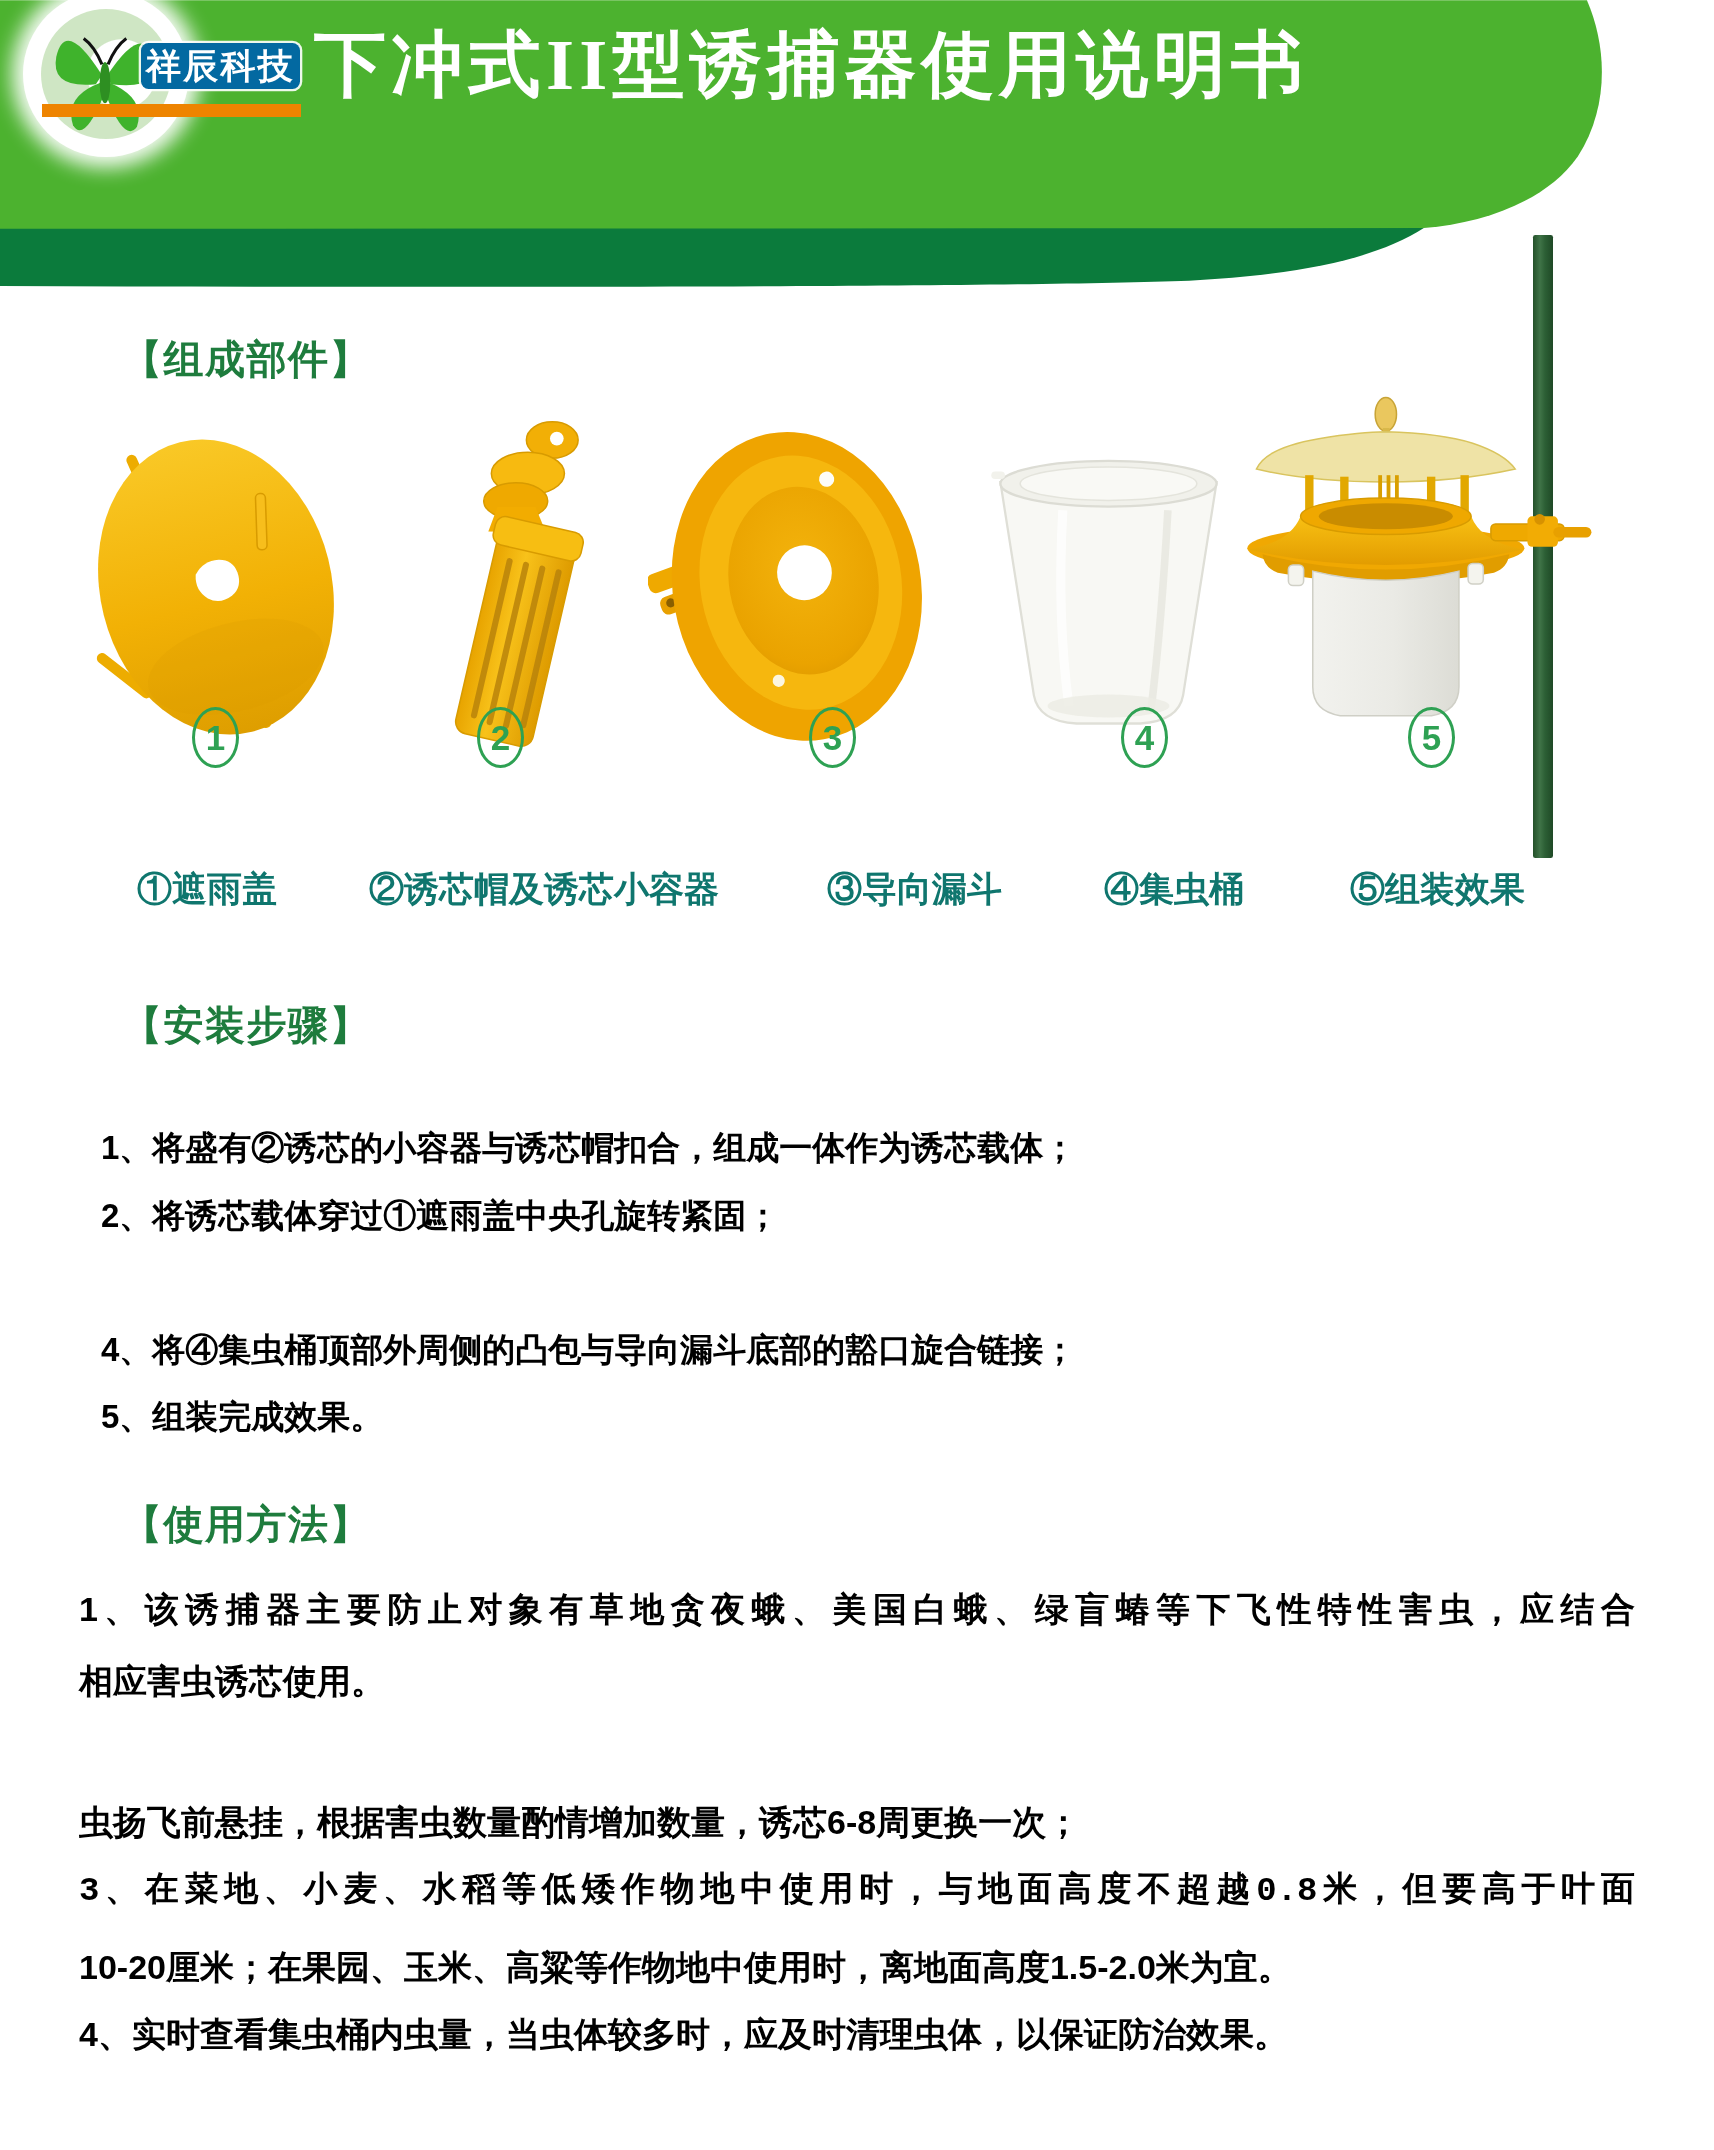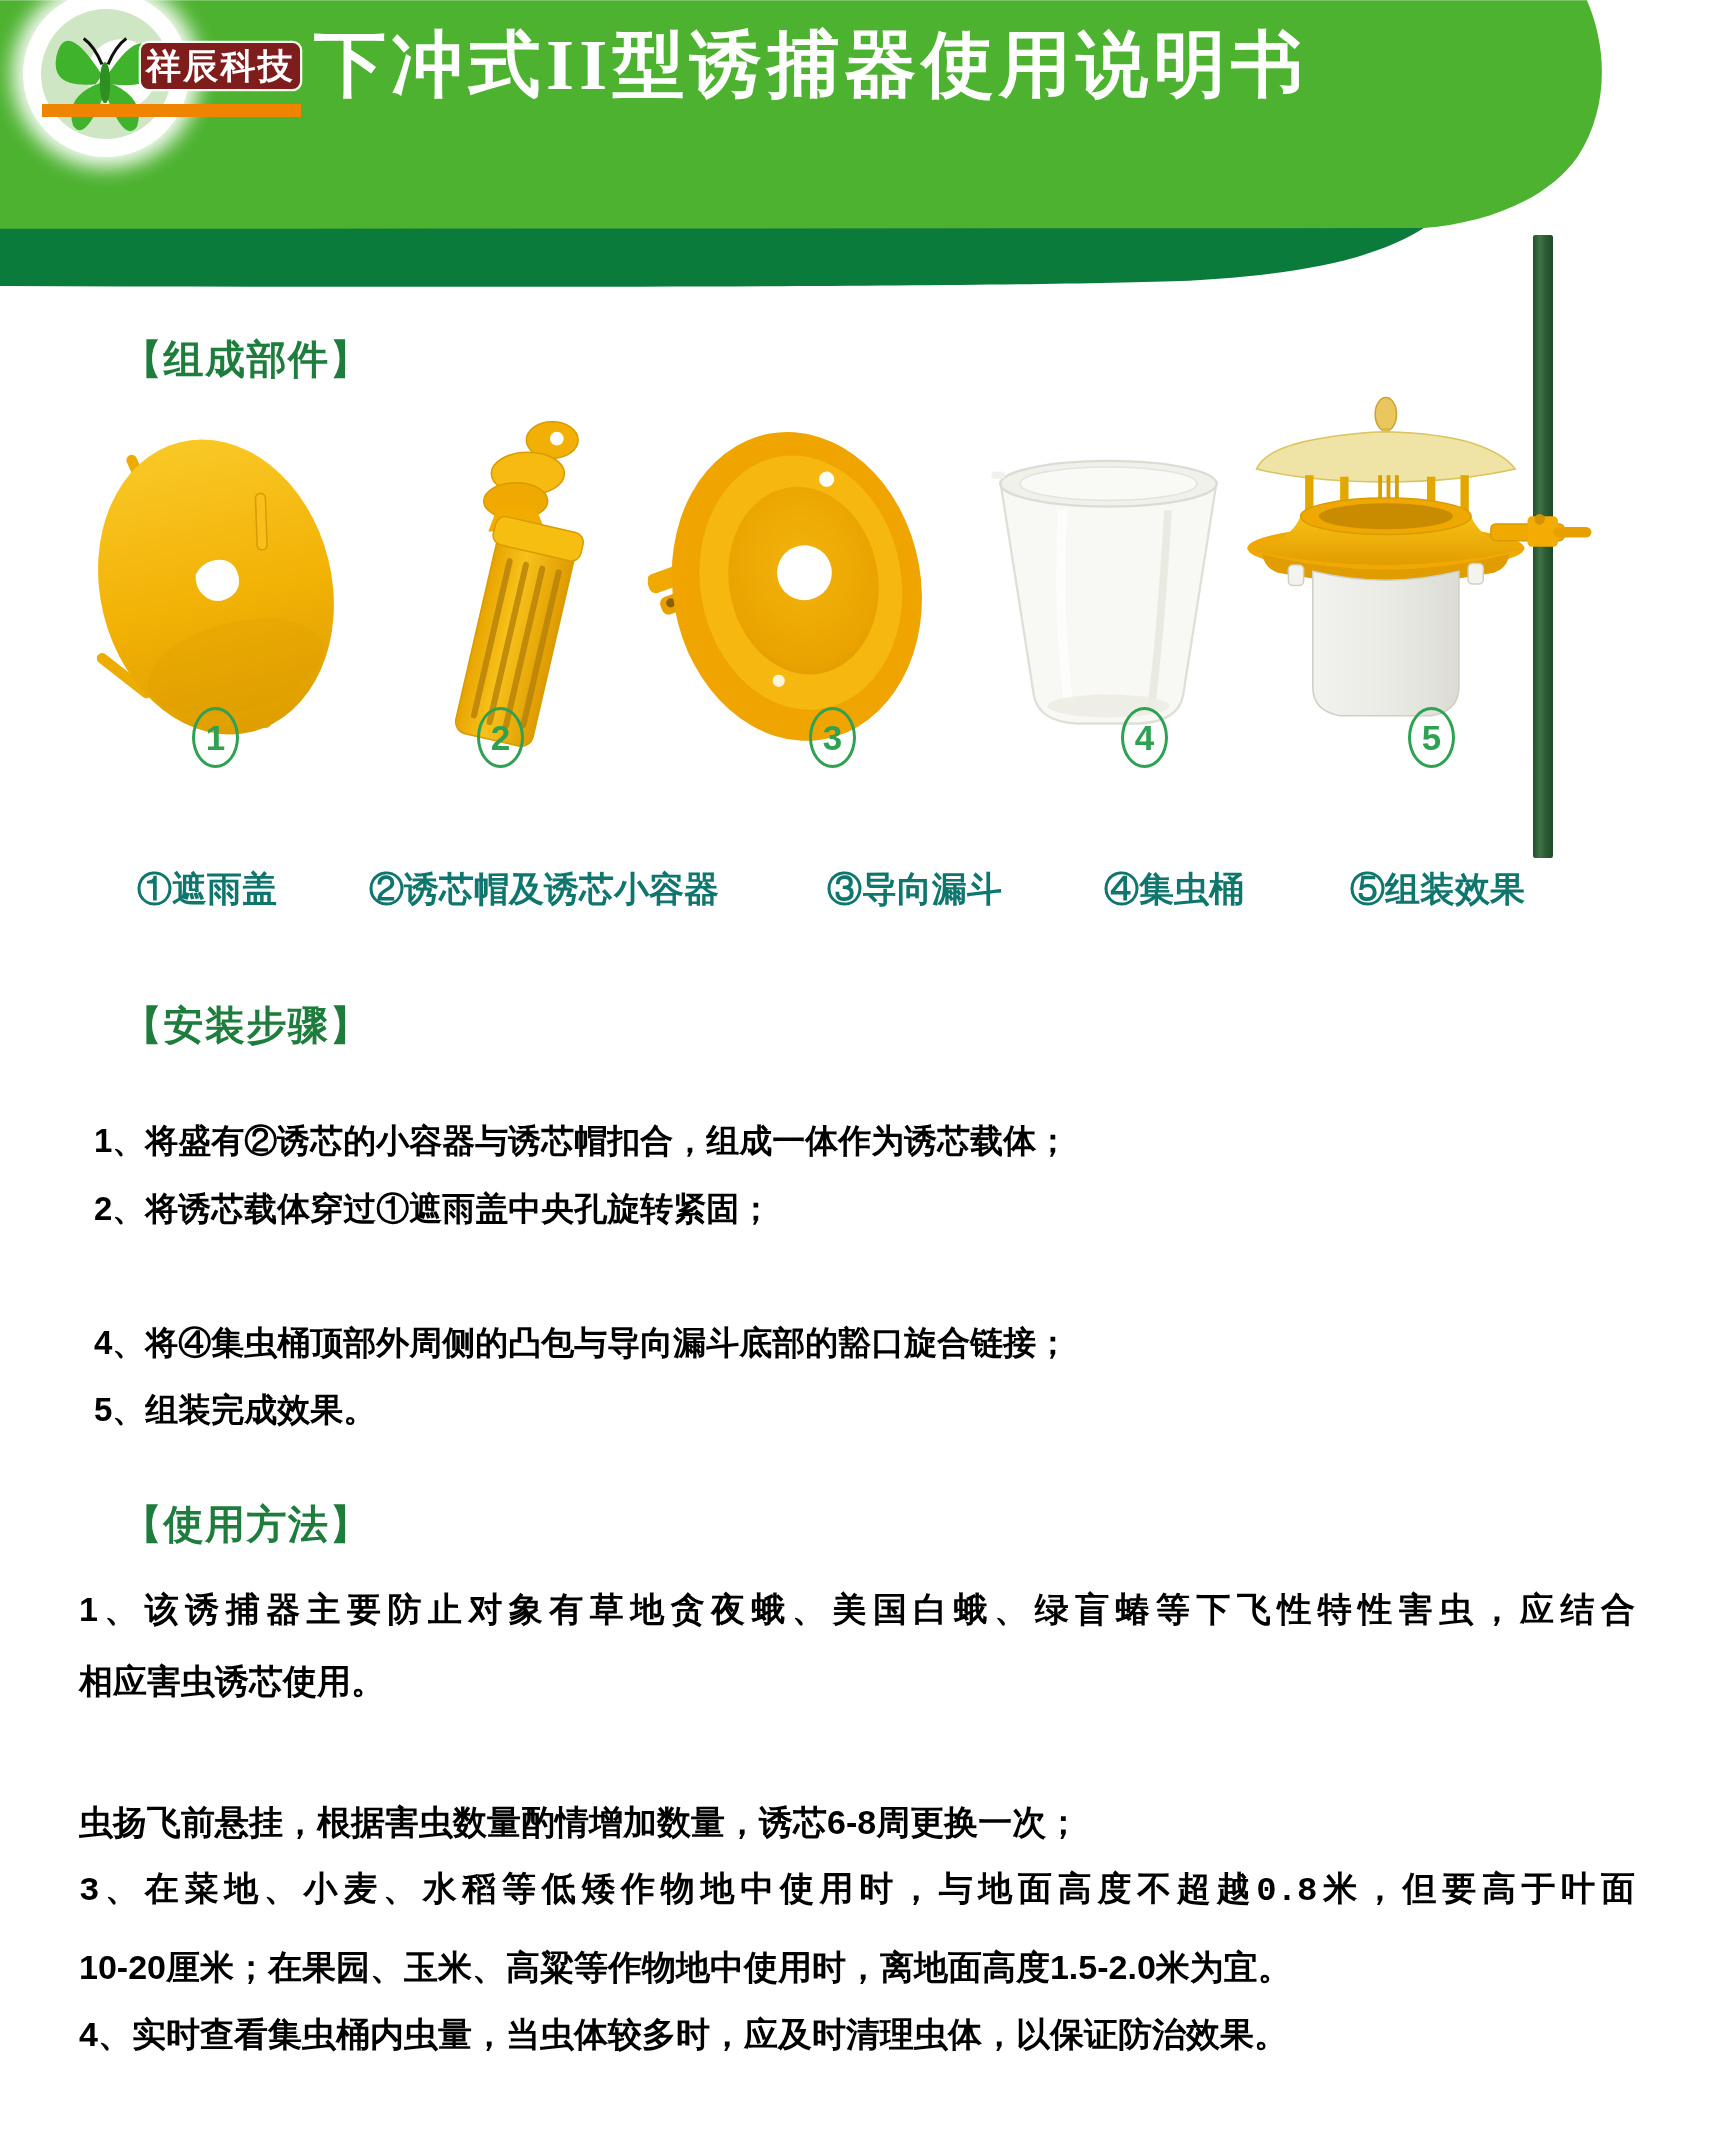--- a/index.html
+++ b/index.html
@@ -18,21 +18,21 @@
     position:absolute;left:23px;top:-9.1px;width:166px;height:166px;border-radius:50%;
     background:#ffffff;box-shadow:0 0 20px 10.7px rgba(255,255,255,0.95);
   }
   .logo-ring{
     position:absolute;left:18.3px;top:18.3px;width:130px;height:130px;border-radius:50%;
     background:radial-gradient(circle at 62% 50%, #ffffff 0 33%, #cfe6c4 34% 100%);
   }
   .butterfly{position:absolute;left:21.3px;top:13.7px;width:122px;height:137px;}
   .brand-bar{position:absolute;left:42px;top:104px;width:259px;height:13px;background:#EE8400;}
   .brand-box{
-    position:absolute;left:141px;top:43px;width:159px;height:46px;background:#7f1d1d;border-radius:7.6px;
+    position:absolute;left:141px;top:43px;width:159px;height:46px;background:#0369a1;border-radius:7.6px;
     box-shadow:0 0 0 2.3px rgba(255,255,255,0.9);
     color:#ffffff;font-size:35px;font-weight:800;letter-spacing:2.3px;
     display:flex;align-items:center;justify-content:center;white-space:nowrap;
   }
   
   .pole{
     position:absolute;left:1533px;top:235px;width:20px;height:623px;z-index:1;border-radius:2.3px;
     background:linear-gradient(90deg,#24512a 0%,#3f7347 35%,#2c5f35 60%,#1f4926 100%);
   }
   
@@ -57,21 +57,21 @@
     box-sizing:content-box;background:transparent;z-index:3;
   }
   .num1{left:192px;} .num2{left:477px;} .num3{left:809px;} .num4{left:1121px;} .num5{left:1408px;}
   
   .plabel{
     position:absolute;top:866px;margin:0;font-size:35px;font-weight:700;color:#0f766e;white-space:nowrap;
   }
   .pl1{left:137px;} .pl2{left:369px;} .pl3{left:827px;} .pl4{left:1104px;} .pl5{left:1350px;}
   
   .step{
-    position:absolute;left:85px;margin:9px;font-size:33px;font-weight:700;color:#000000;
+    position:absolute;left:85px;margin:16px;font-size:33px;font-weight:700;color:#000000;
     white-space:nowrap;line-height:1.15;
   }
   .s1{top:1113px;} .s2{top:1181px;} .s3{top:1248px;} .s4{top:1315px;} .s5{top:1382px;}
   .uline{
     position:absolute;left:79px;margin:0;font-size:34px;font-weight:700;color:#000000;
     line-height:1.15;white-space:nowrap;
   }
   .uline.just{width:1556px;white-space:normal;text-align:justify;text-align-last:justify;}
   .u1{top:1590px;} .u2{top:1662px;} .u3{top:1731px;} .u4{top:1803px;}
   .u5{top:1872px;font-family:Liberation Mono, monospace;} .u6{top:1948px;} .u7{top:2015px;}

